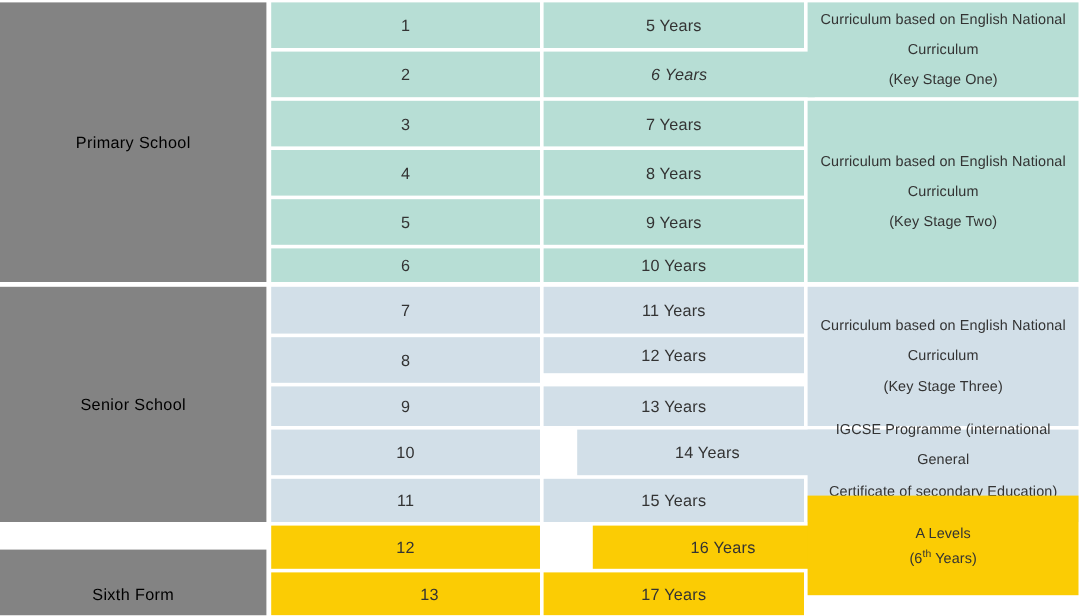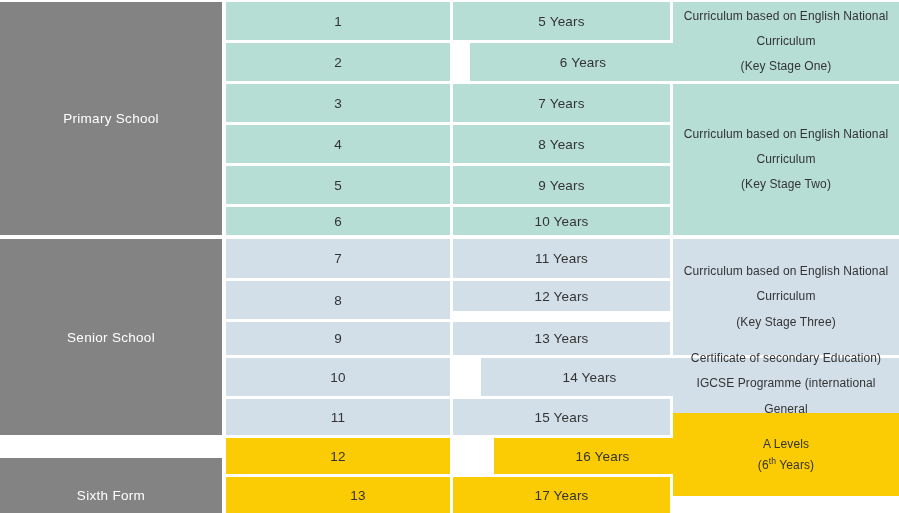--- a/index.html
+++ b/index.html
@@ -21,21 +21,21 @@
     position: absolute;
     box-sizing: border-box;
     display: flex;
     flex-direction: column;
     align-items: center;
     justify-content: center;
     text-align: center;
   }
   .stage-cell {
     background: #838383;
-    color: #ffffff;
+    color: #000000;
     font-size: 13.5px;
     letter-spacing: 0.3px;
   }
   .year-cell, .age-cell {
     font-size: 13.5px;
     color: #333333;
     letter-spacing: 0.2px;
   }
   .curriculum-cell {
     font-size: 12px;
@@ -67,21 +67,21 @@
   <div class="cell year-cell teal" style="left:226px; top:2px; width:224px; height:38px;">
     <span>1</span>
   </div>
   <div class="cell age-cell teal" style="left:453px; top:2px; width:217px; height:38px;">
     <span>5 Years</span>
   </div>
 
   <div class="cell year-cell teal" style="left:226px; top:43px; width:224px; height:38px;">
     <span>2</span>
   </div>
-  <div class="cell age-cell teal" style="left:470px; top:43px; width:226px; height:38px;">
+  <div class="cell age-cell teal" style="left:453px; top:43px; width:226px; height:38px;font-style:italic;">
     <span>6 Years</span>
   </div>
 
   <div class="cell curriculum-cell teal" style="left:673px; top:2px; width:226px; height:79px;">
     <span class="line">Curriculum based on English National Curriculum</span>
     <span class="line">(Key Stage One)</span>
   </div>
 
   <div class="cell year-cell teal" style="left:226px; top:84px; width:224px; height:38px;">
     <span>3</span>
@@ -154,22 +154,22 @@
   </div>
 
   <div class="cell year-cell blue" style="left:226px; top:399px; width:224px; height:36px;">
     <span>11</span>
   </div>
   <div class="cell age-cell blue" style="left:453px; top:399px; width:217px; height:36px;">
     <span>15 Years</span>
   </div>
 
   <div class="cell curriculum-cell blue" style="left:673px; top:358px; width:226px; height:77px;">
+    <span class="line">IGCSE Programme (international General</span>
     <span class="line">Certificate of secondary Education)</span>
-    <span class="line">IGCSE Programme (international General</span>
     <span class="line">(Key Stage Four)</span>
   </div>
 
   <div class="cell stage-cell" style="left:0px; top:438px; width:222px; height:75px;margin-top:20px;">
     <span>Sixth Form</span>
   </div>
 
   <div class="cell year-cell yellow" style="left:226px; top:438px; width:224px; height:36px;">
     <span>12</span>
   </div>

